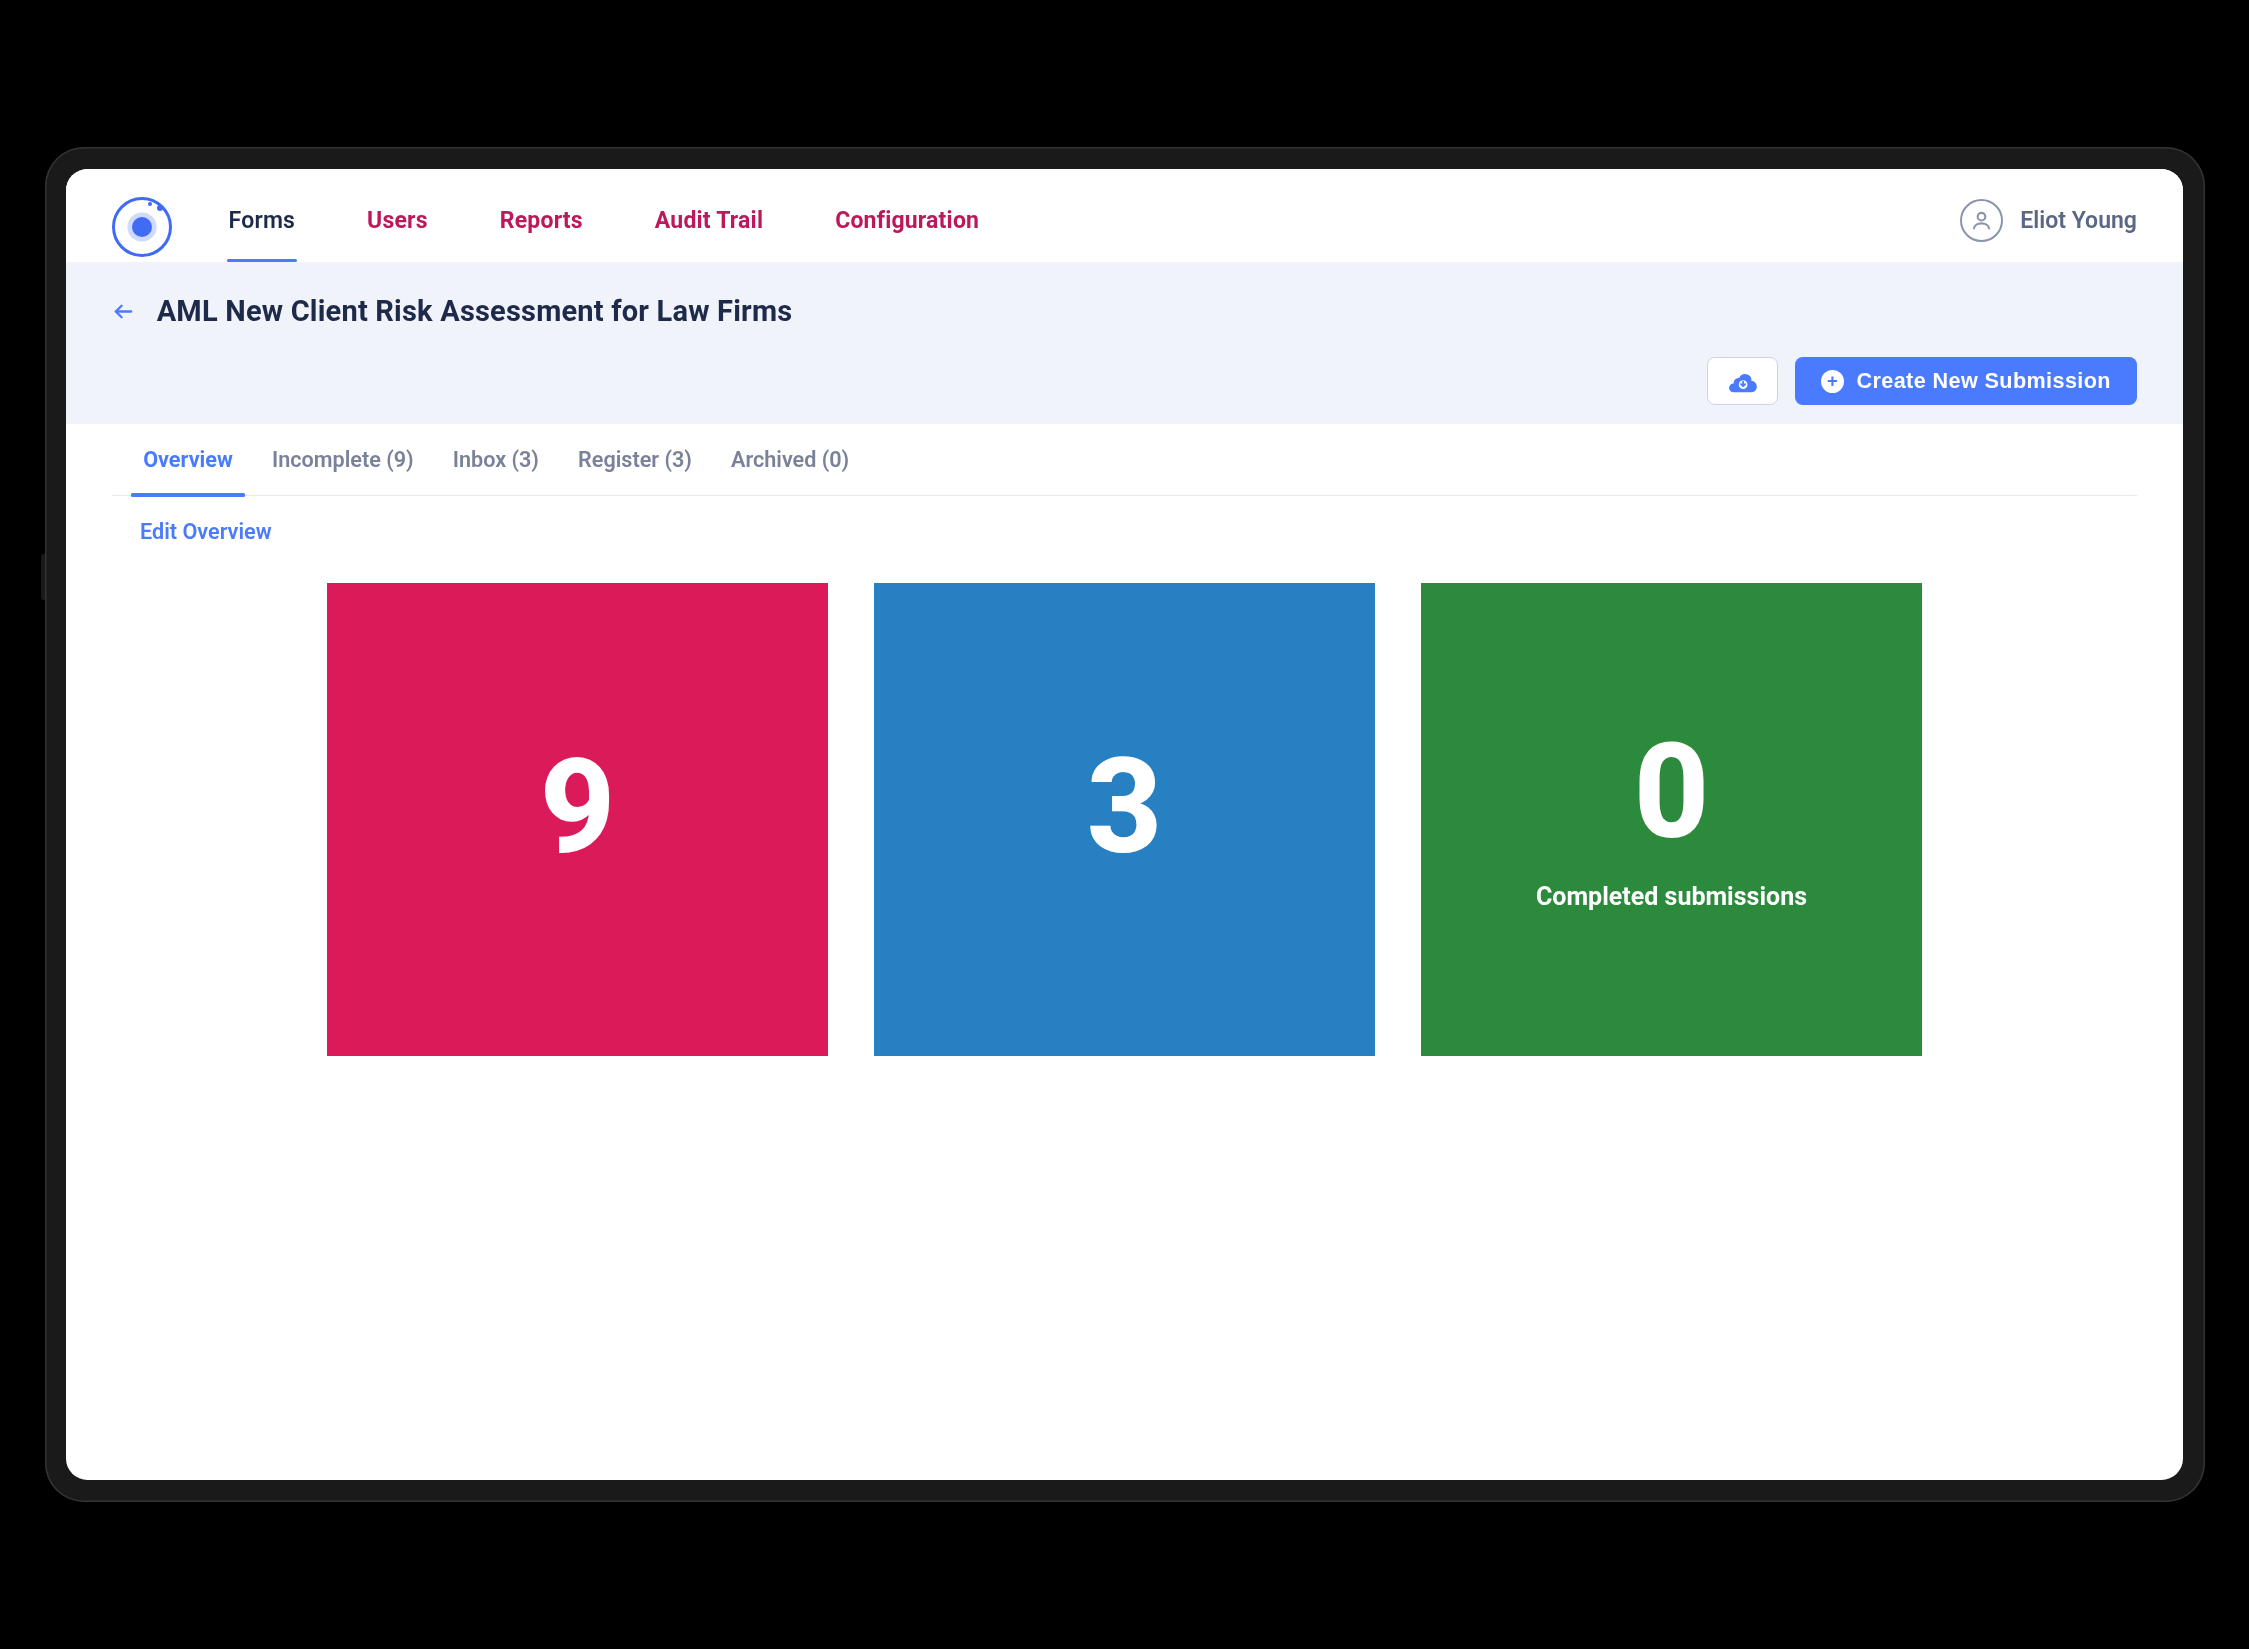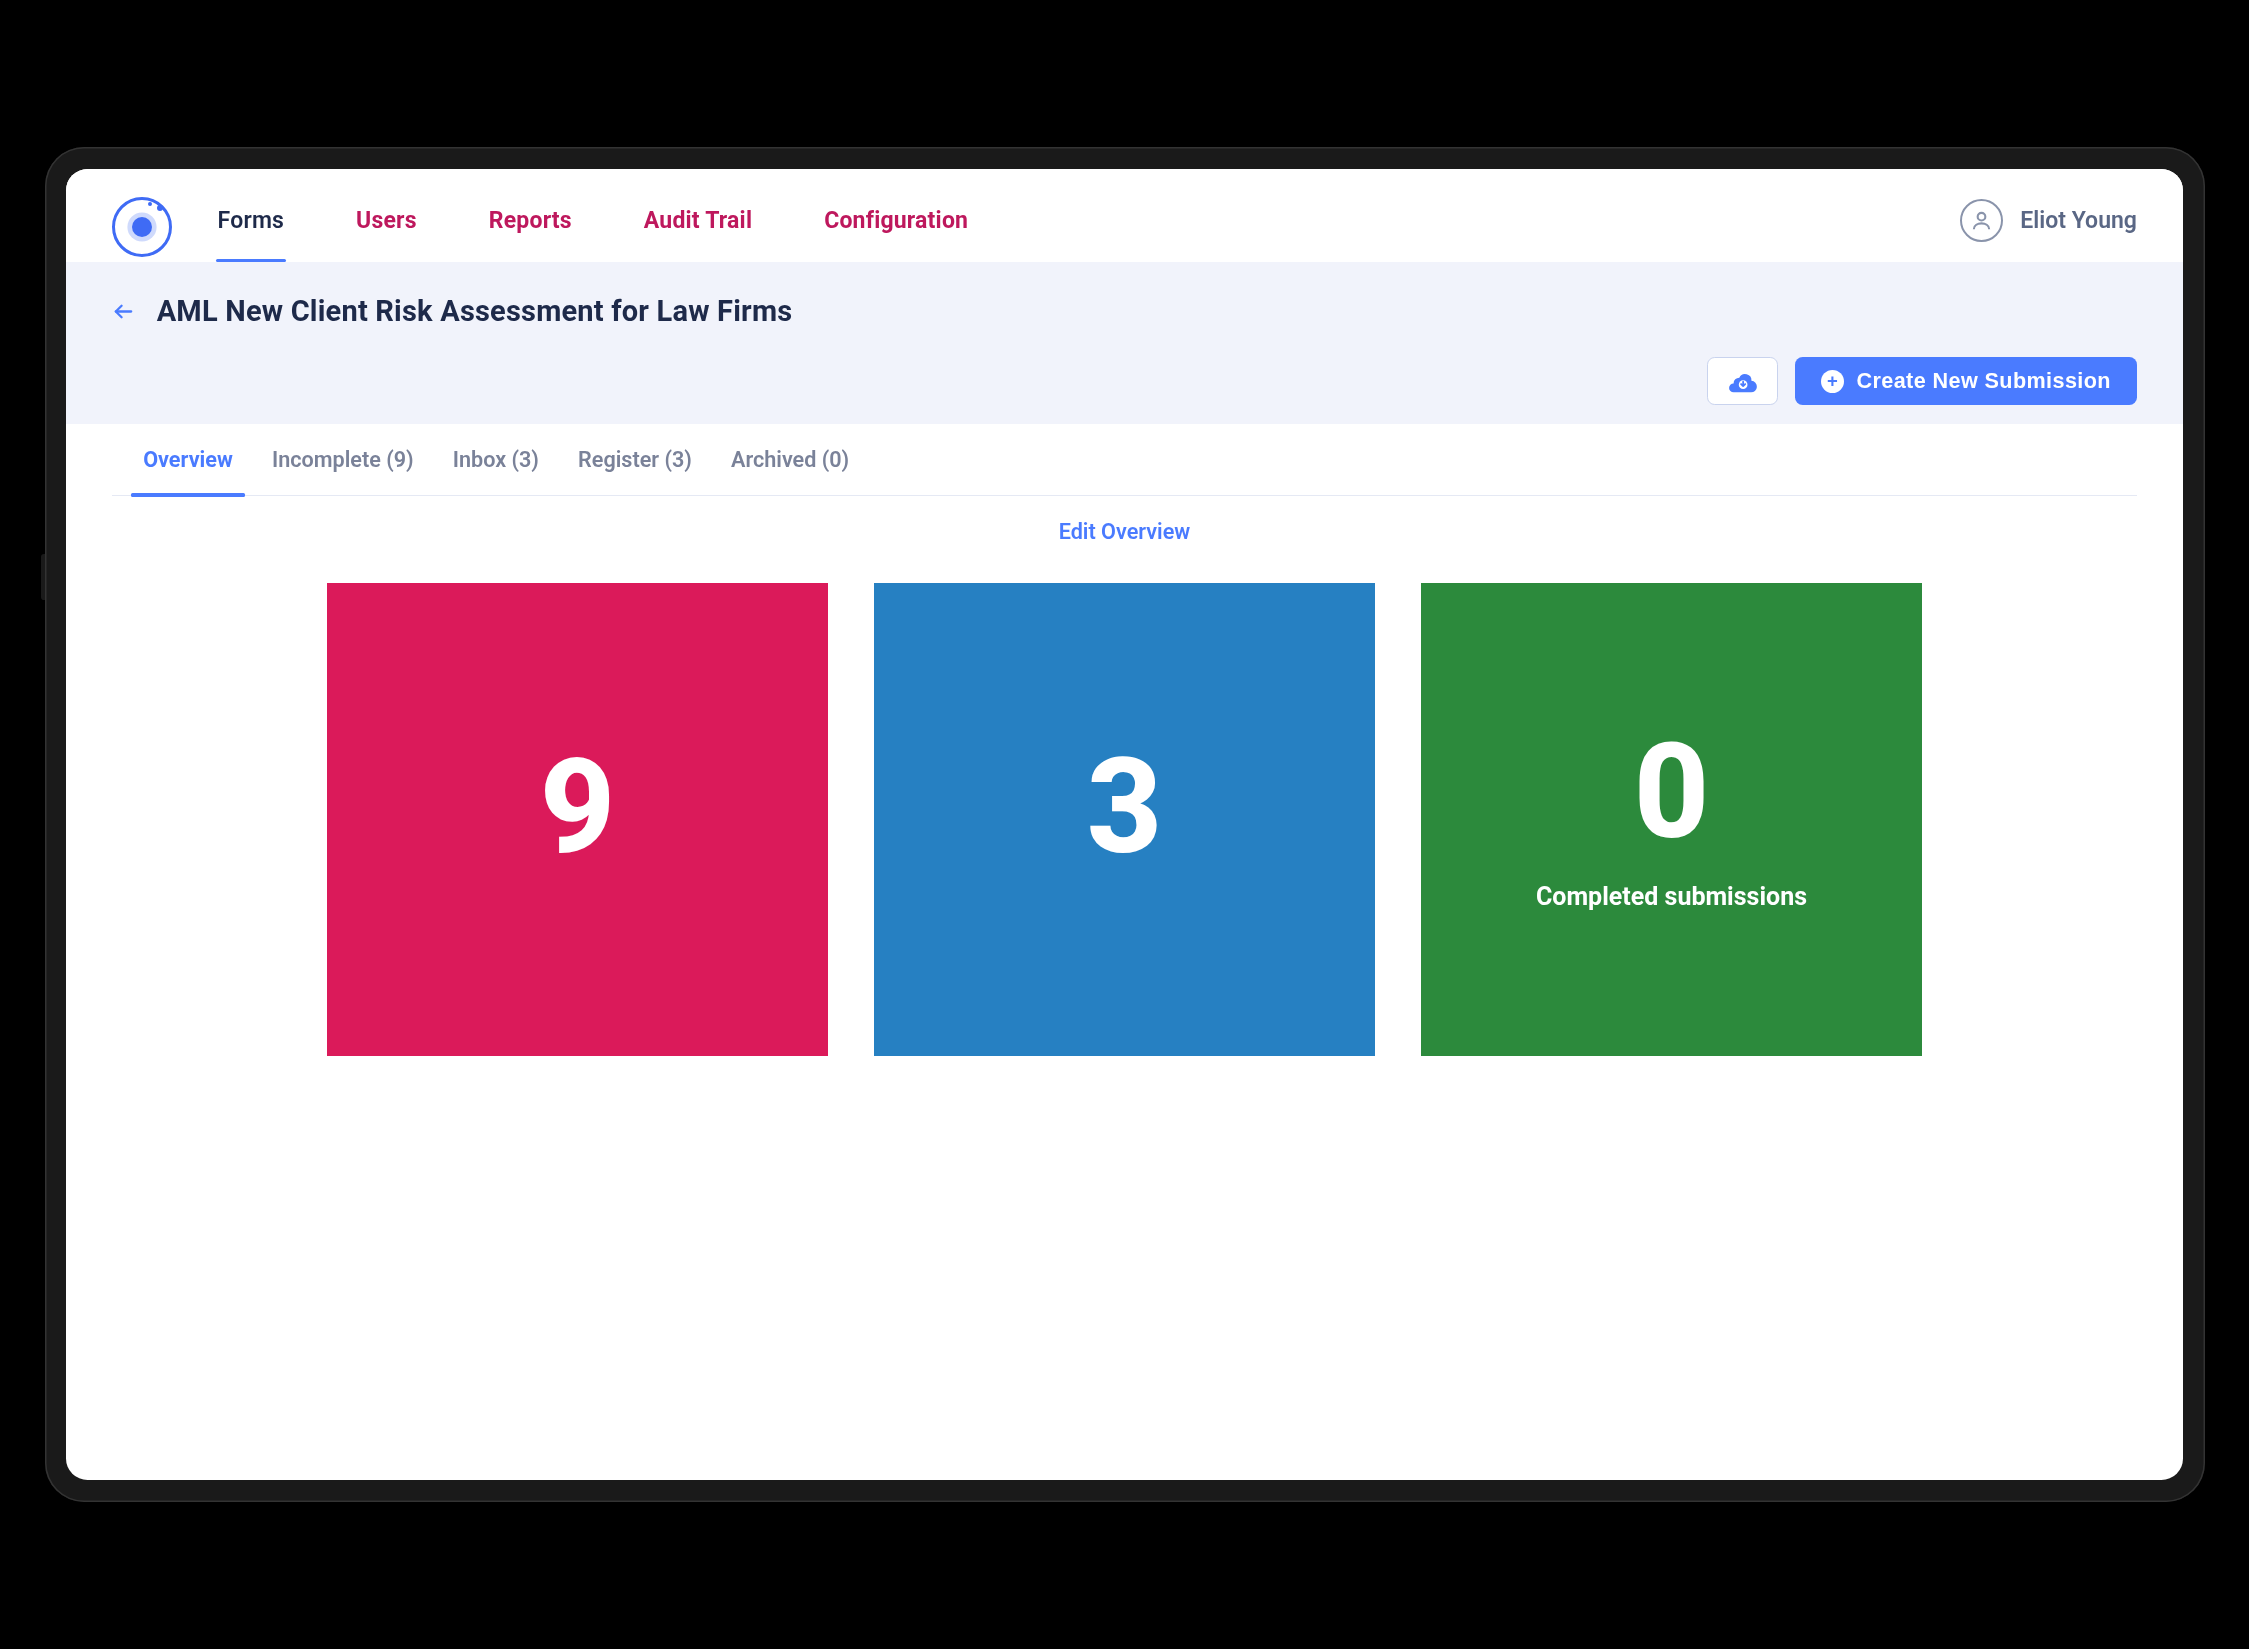--- a/index.html
+++ b/index.html
@@ -39,21 +39,21 @@
       display: flex;
       flex-direction: column;
     }
 
     
     .top-nav {
       display: flex;
       align-items: center;
       padding: 23px 46px 0 46px;
       background: #fff;
-      gap: 13px;
+      gap: 24px;
     }
     .logo {
       width: 60px;
       height: 60px;
       border: 3.1px solid #3f6bf5;
       border-radius: 50%;
       position: relative;
       margin-right: 31px;
       flex-shrink: 0;
     }
@@ -226,21 +226,21 @@
       left: -9.3px;
       right: -9.3px;
       height: 3.9px;
       background: #4a7bff;
       border-radius: 1.5px;
     }
 
     
     .edit-row {
       display: flex;
-      justify-content: center;
+      justify-content: flex-start;
       padding: 23px 28px 7.7px 28px;
     }
     .edit-link {
       font-size: 21.6px;
       color: #4a7bff;
       font-weight: 600;
       cursor: pointer;
     }
 
     

